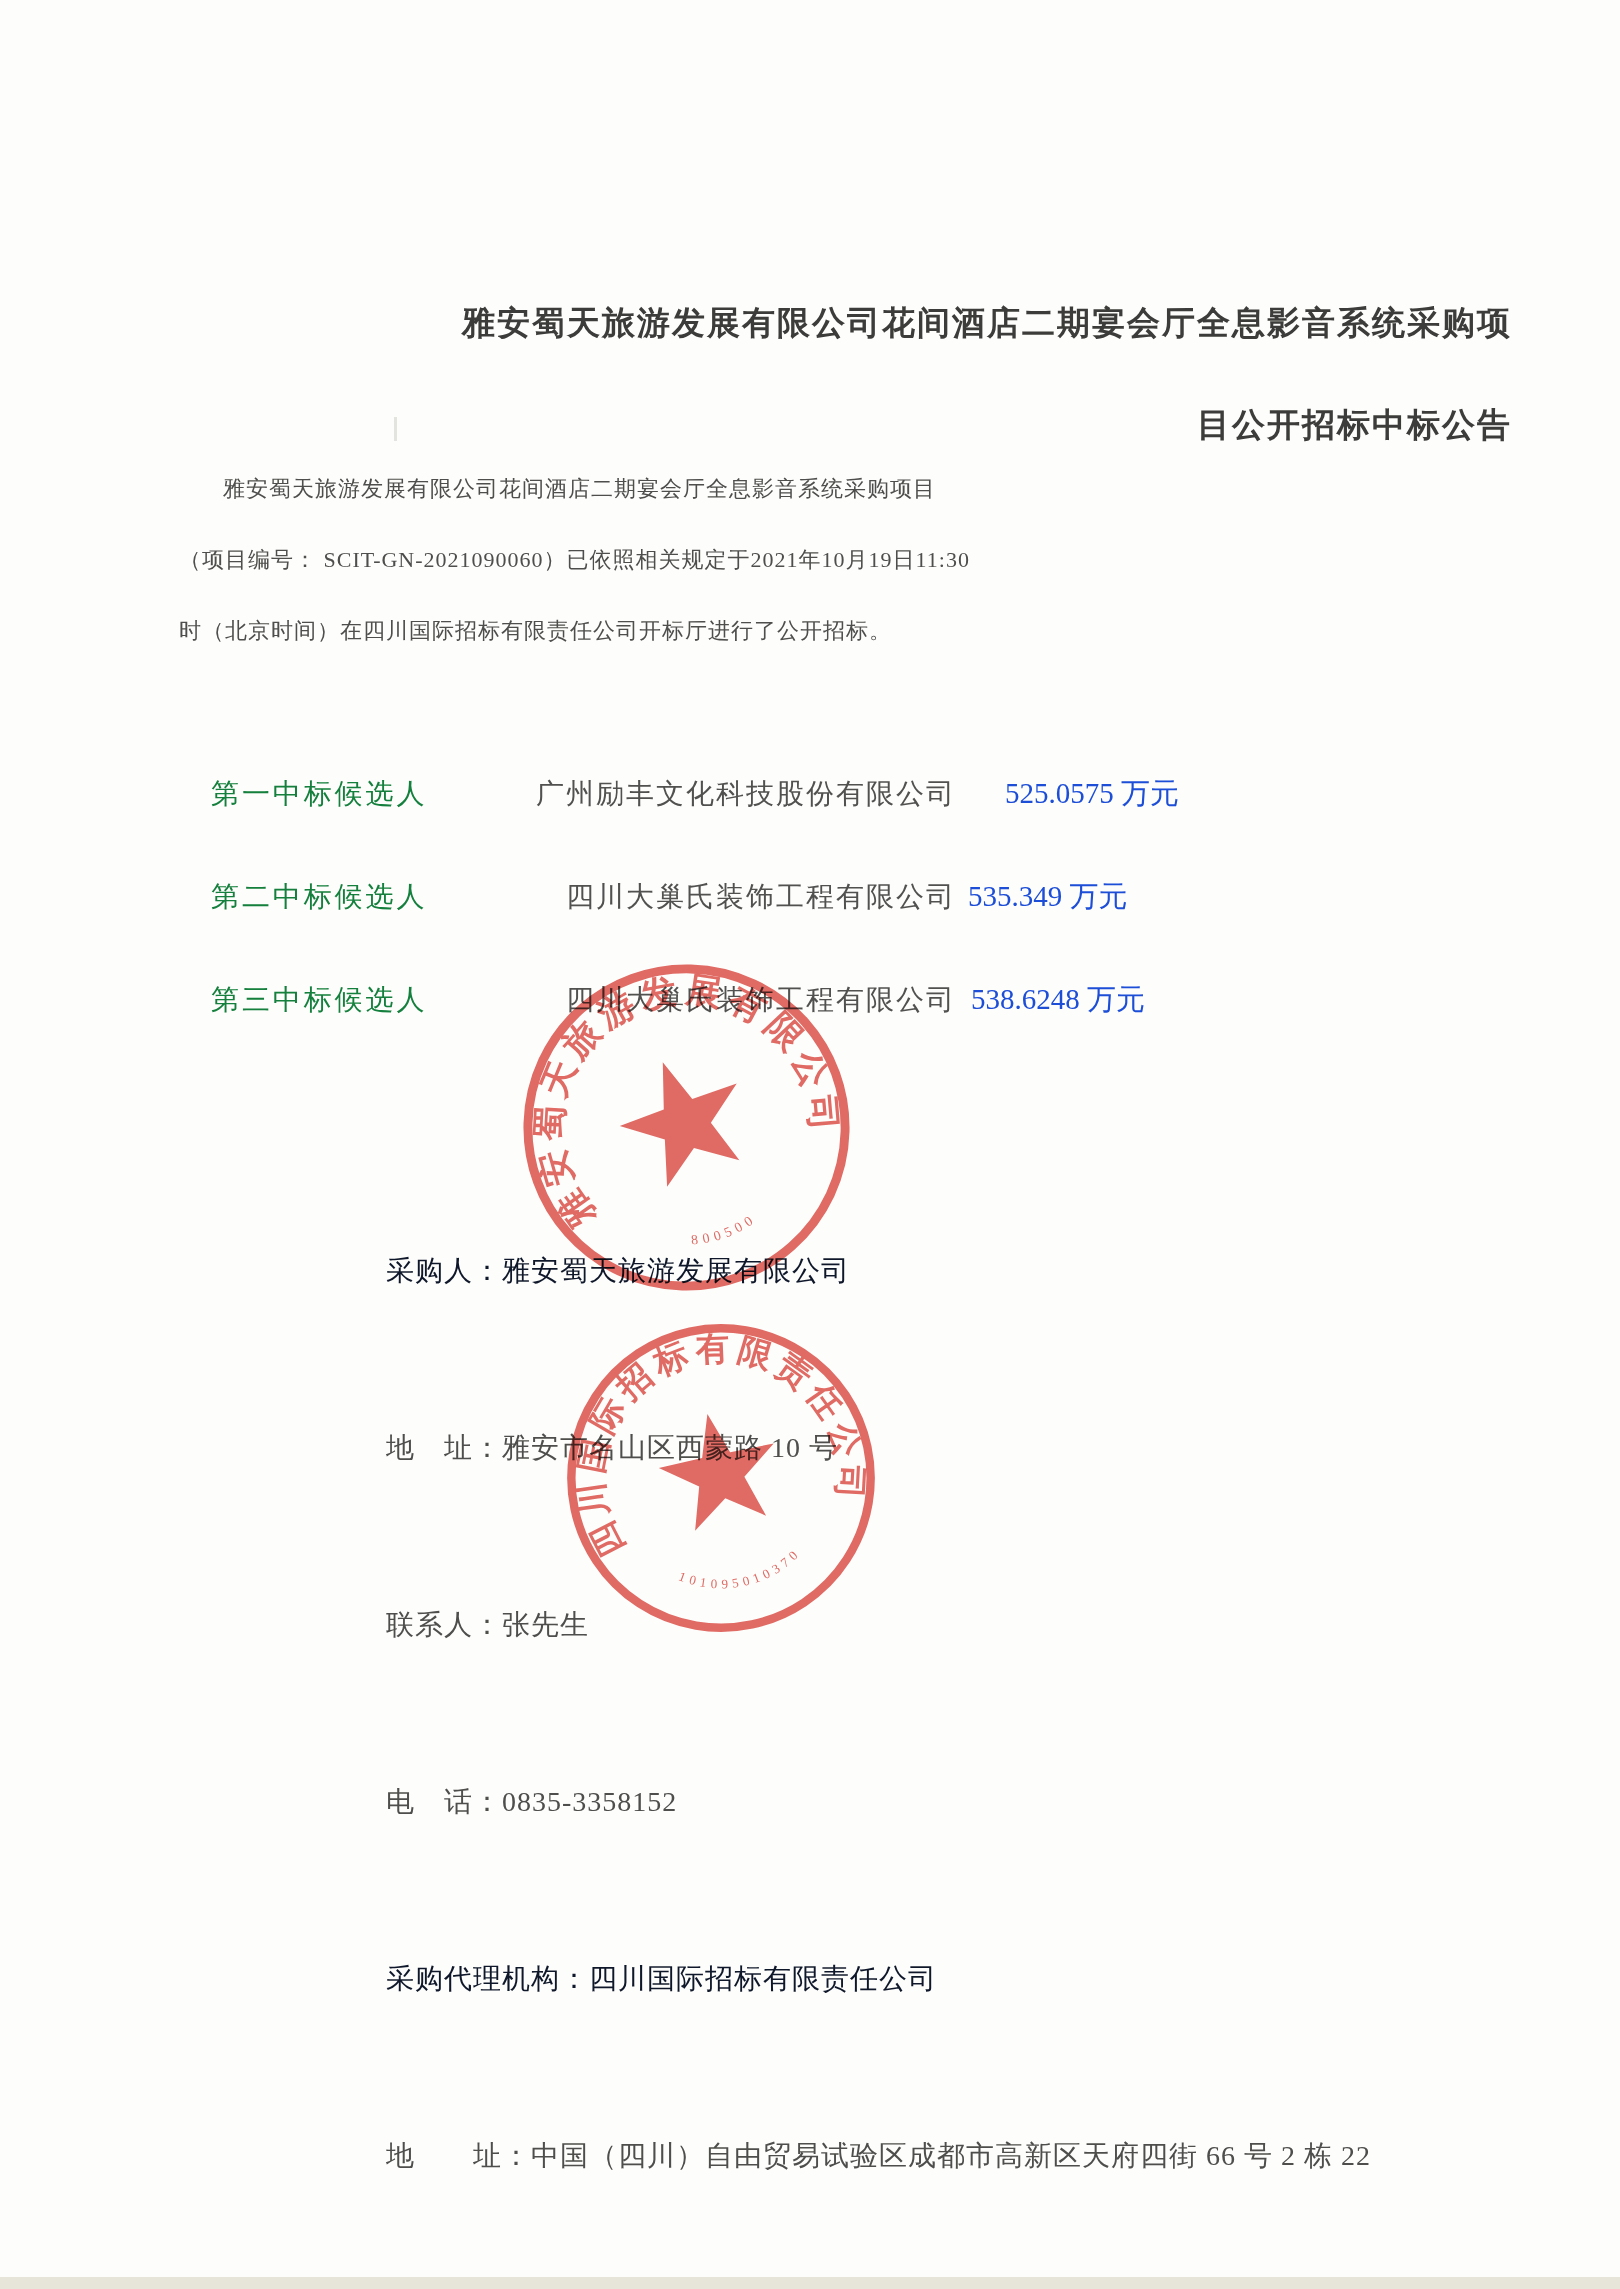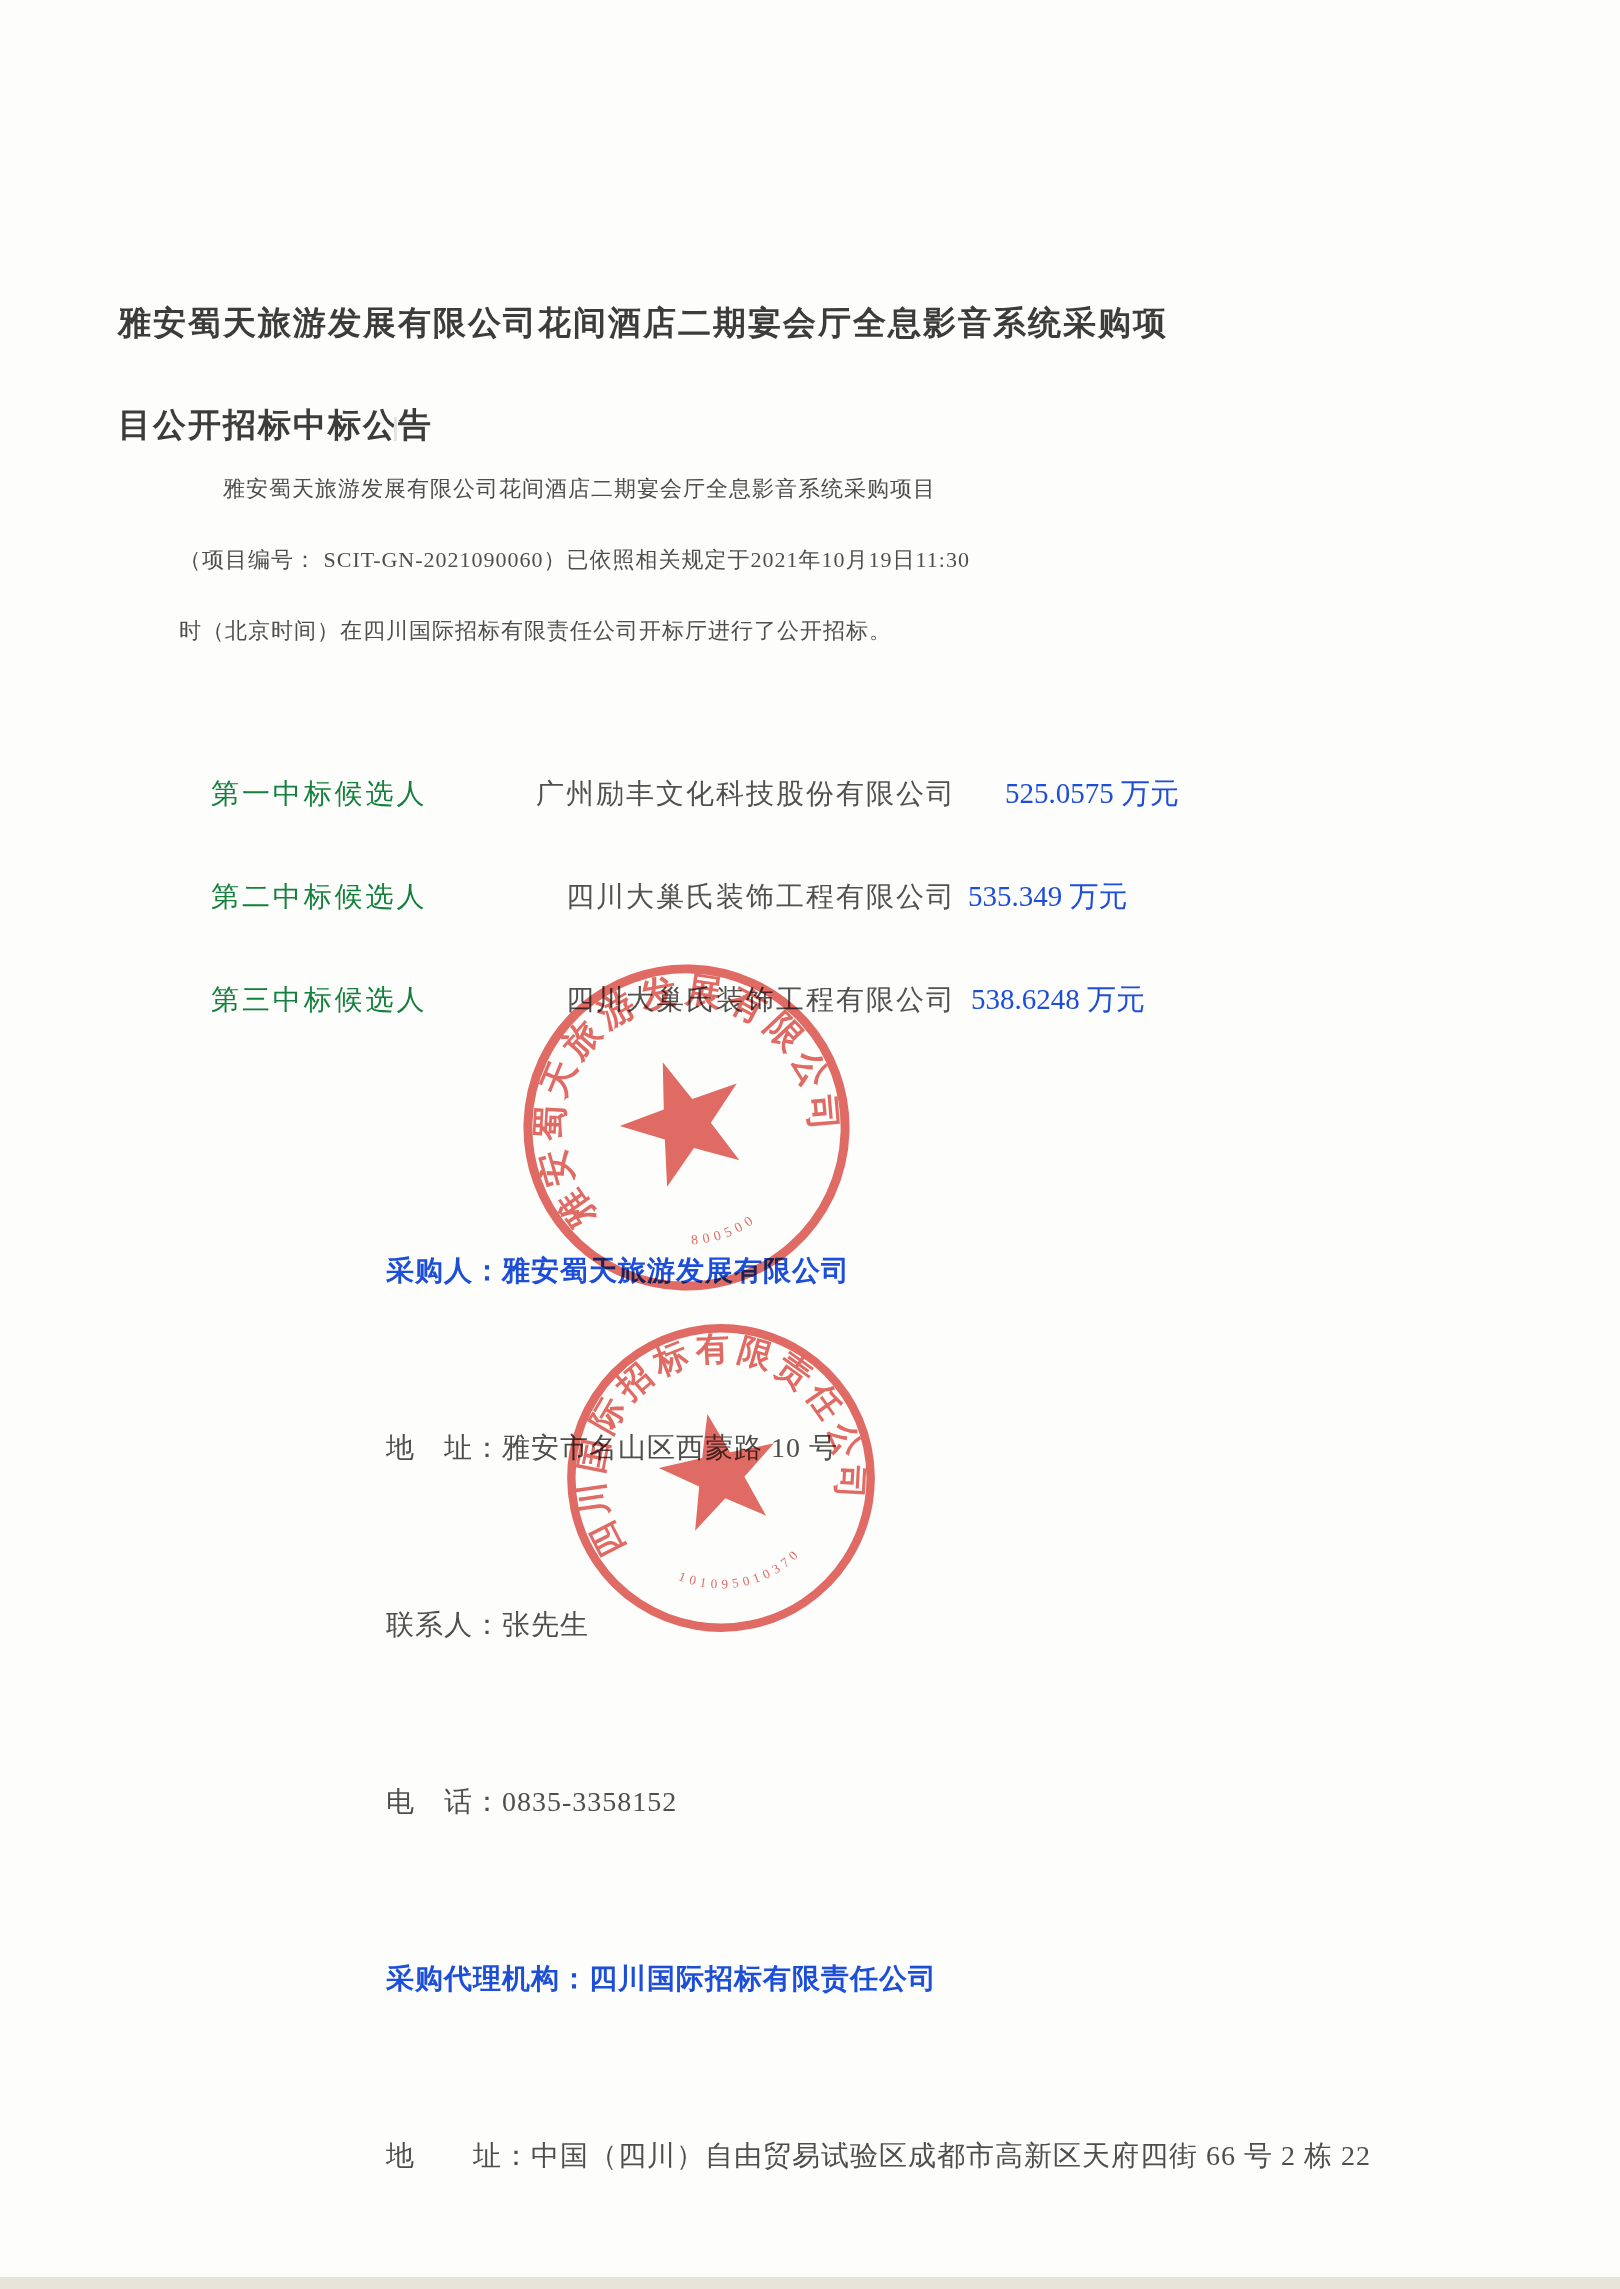--- a/index.html
+++ b/index.html
@@ -20,21 +20,21 @@
     background: #e7e4da;
   }
   .scan-artifact {
     position: absolute; left: 394px; top: 417px; width: 2.9px; height: 23.5px;
     background: #e3e3e0;
   }
 
   
   .title {
     position: absolute; left: 118px; right: 108px; top: 272px;
-    text-align: left;
+    text-align: right;
     font-weight: bold;
     color: #3c3c3a;
     font-size: 33px;
     line-height: 102px;
     letter-spacing: 2px;
   }
 
   
   .paragraph {
     position: absolute; left: 179px; right: 118px; top: 453px;
@@ -78,21 +78,21 @@
     position: absolute; left: 338px; top: 1182px; right: 78px;
     font-size: 28px;
     color: #4e4e4c;
   }
   .info-line {
     line-height: 59px;
     white-space: pre-wrap;
     letter-spacing: 1px;
   }
   .info-line .lbl { white-space: pre-wrap; }
-  .info-line.bold { font-weight: bold; color: #1d4ed8; }
+  .info-line.bold { font-weight: normal; color: #0f172a; }
   .wrap-left {
     margin-left: -191px;   
     line-height: 57px;
     white-space: pre;
   }
 
   
   .stamp {
     position: absolute;
     mix-blend-mode: multiply;

